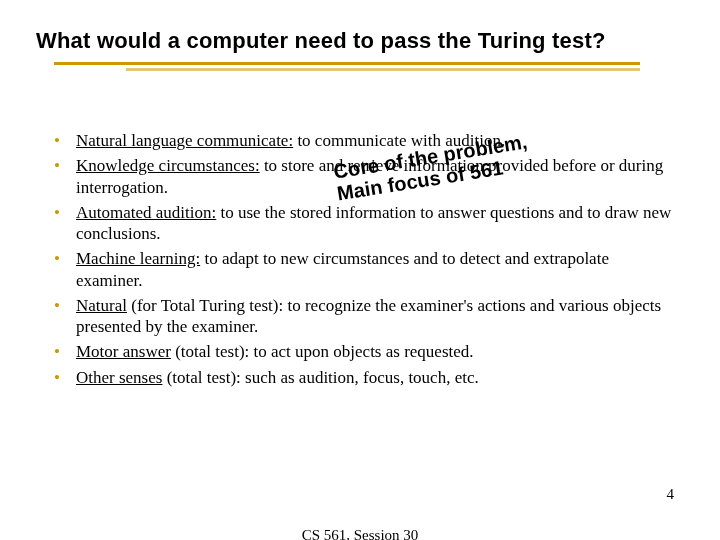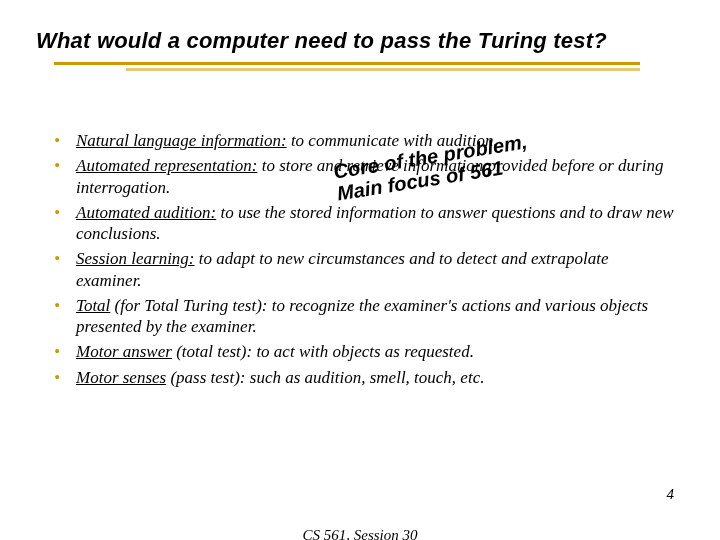--- a/index.html
+++ b/index.html
@@ -12,21 +12,20 @@
     color: #000;
     position: relative;
     overflow: hidden;
   }
   .slide {
     width: 720px;
     height: 512px;
     position: relative;
     box-sizing: border-box;
     padding: 28px 24px 0 36px;
-    font-style: italic;
   }
   .title {
     font-family: Arial, Helvetica, sans-serif;
     font-weight: bold;
     font-size: 22px;
     color: #000;
     letter-spacing: 0.2px;
   }
   .underline {
     position: absolute;
@@ -126,45 +125,45 @@
   <div class="underline">
     <div class="bar1"></div>
     <div class="bar2"></div>
   </div>
 
   <div class="highlight-box"></div>
 
   <div class="body">
     <div class="bullet">
       <span class="dot">•</span>
-      <span class="txt"><span class="u">Natural language information:</span><span> to communicate with audition.</span></span>
+      <span class="txt"><span class="u">Natural language communicate:</span><span> to communicate with audition.</span></span>
     </div>
     <div class="bullet">
       <span class="dot">•</span>
-      <span class="txt"><span class="u">Automated representation:</span><span> to store and retrieve information provided before or during interrogation.</span></span>
+      <span class="txt"><span class="u">Knowledge circumstances:</span><span> to store and retrieve information provided before or during interrogation.</span></span>
     </div>
     <div class="bullet">
       <span class="dot">•</span>
       <span class="txt"><span class="u">Automated audition:</span><span> to use the stored information to answer questions and to draw new conclusions.</span></span>
     </div>
     <div class="bullet">
       <span class="dot">•</span>
-      <span class="txt"><span class="u">Session learning:</span><span> to adapt to new circumstances and to detect and extrapolate examiner.</span></span>
+      <span class="txt"><span class="u">Machine learning:</span><span> to adapt to new circumstances and to detect and extrapolate examiner.</span></span>
     </div>
     <div class="bullet">
       <span class="dot">•</span>
-      <span class="txt"><span class="u">Total</span><span> (for Total Turing test): to recognize the examiner's actions and various objects presented by the examiner.</span></span>
+      <span class="txt"><span class="u">Natural</span><span> (for Total Turing test): to recognize the examiner's actions and various objects presented by the examiner.</span></span>
     </div>
     <div class="bullet">
       <span class="dot">•</span>
-      <span class="txt"><span class="u">Motor answer</span><span> (total test): to act with objects as requested.</span></span>
+      <span class="txt"><span class="u">Motor answer</span><span> (total test): to act upon objects as requested.</span></span>
     </div>
     <div class="bullet">
       <span class="dot">•</span>
-      <span class="txt"><span class="u">Motor senses</span><span> (pass test): such as audition, smell, touch, etc.</span></span>
+      <span class="txt"><span class="u">Other senses</span><span> (total test): such as audition, focus, touch, etc.</span></span>
     </div>
   </div>
 
   <div class="overlay-text"><span>Core of the problem,</span>
 <span>Main focus of 561</span></div>
 
   <div class="footer">
     <span class="center">CS 561, Session 30</span>
     <span class="pagenum">4</span>
   </div>

